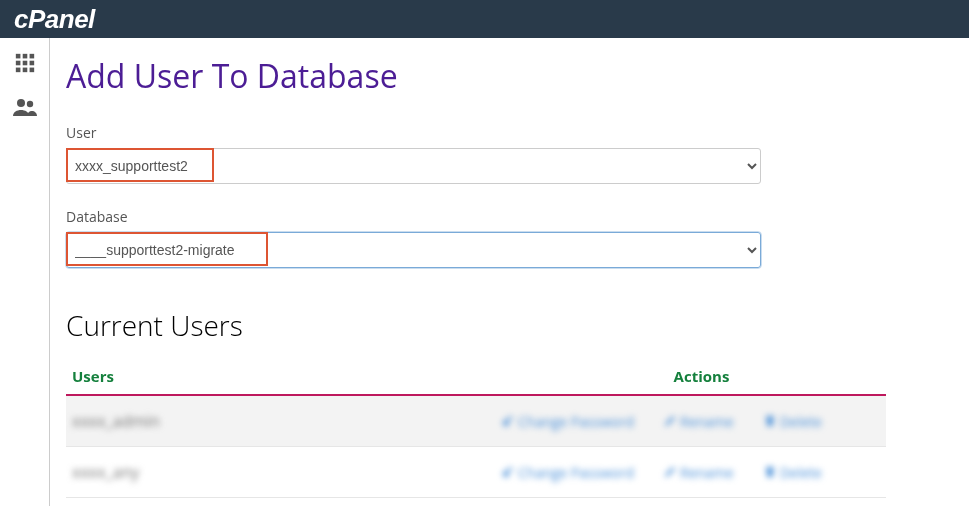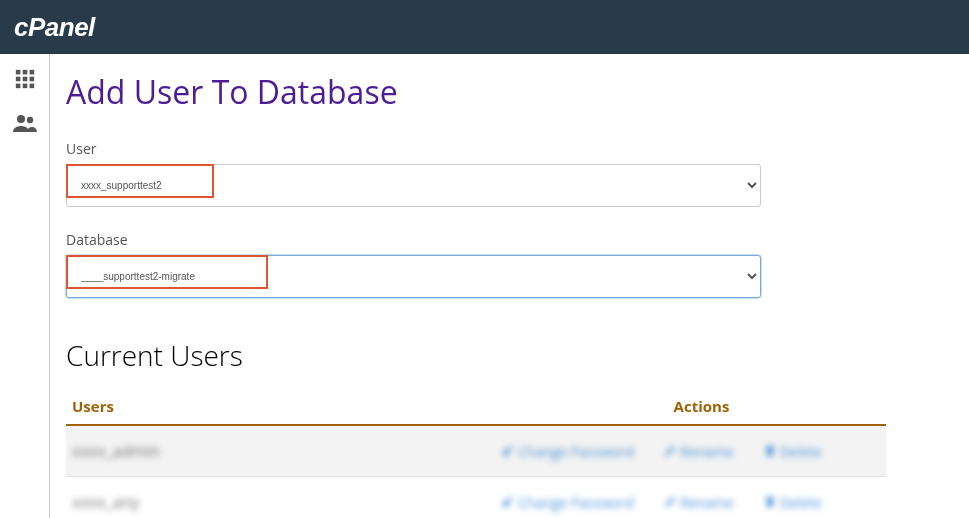--- a/index.html
+++ b/index.html
@@ -6,21 +6,21 @@
     body {
       font-family: -apple-system, BlinkMacSystemFont, "Segoe UI", "Open Sans", sans-serif;
       color: #444;
       background: #fff;
       width: 969px;
       height: 518px;
       overflow: hidden;
     }
     .header {
       background: #293a4a;
-      height: 54px;
+      height: 38px;
       display: flex;
       align-items: center;
       padding-left: 14px;
     }
     .logo {
       color: #fff;
       font-style: italic;
       font-weight: bold;
       font-size: 26px;
       letter-spacing: -0.5px;
@@ -70,29 +70,29 @@
       color: #555;
       margin-bottom: 6px;
       margin-top: 23px;
     }
     .select-wrap {
       position: relative;
       width: 695px;
     }
     select {
       width: 100%;
-      padding: 6px 10px;
-      font-size: 10px;
+      padding: 6px 4px;
+      font-size: 14px;
       border: 1px solid #ccc;
       border-radius: 3px;
       background: #fff;
       appearance: auto;
       cursor: pointer;
       color: #555;
-      height: 43px;
+      height: 36px;
     }
     .highlight-red-user {
       position: absolute;
       left: 0;
       top: 0;
       width: 148px;
       height: 34px;
       border: 2px solid #d53;
       pointer-events: none;
       z-index: 2;
@@ -129,25 +129,25 @@
     }
     .blurred {
       filter: blur(3px);
       color: #777;
     }
     .users-table {
       width: 820px;
     }
     .th-row {
       display: flex;
-      border-bottom: 2px solid #a16207;
+      border-bottom: 2px solid #be185d;
       padding: 8px 6px;
       font-weight: bold;
       font-size: 15px;
-      color: #a16207;
+      color: #15803d;
       gap: 21px;
     }
     .col-users { width: 430px; }
     .col-actions { flex: 1; text-align: center; }
     .tr-row {
       display: flex;
       padding: 14px 6px;
       border-bottom: 1px solid #e6e6e6;
       align-items: center;
     }

